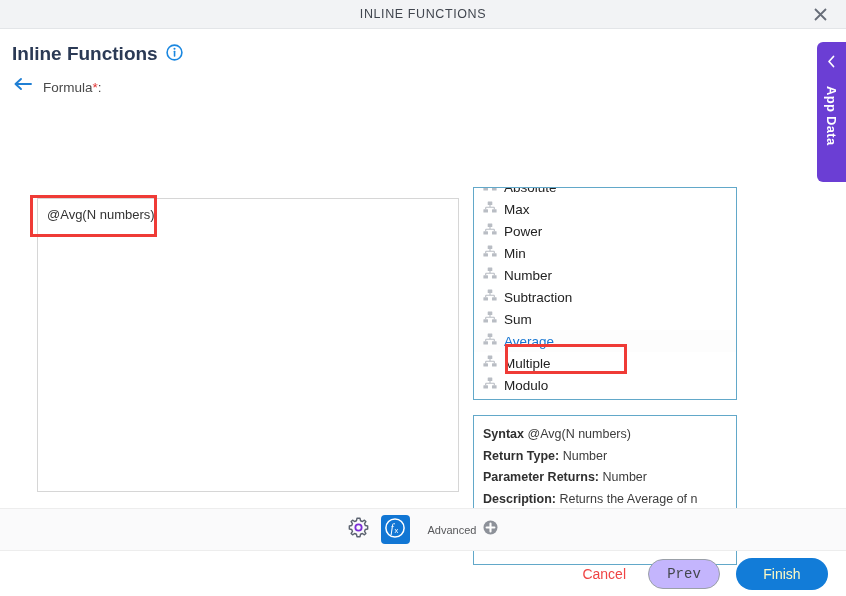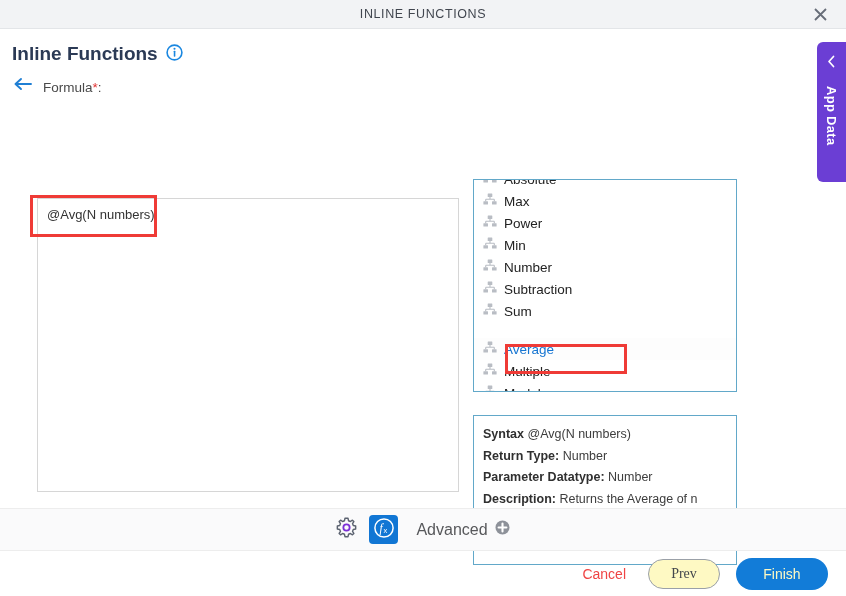--- a/index.html
+++ b/index.html
@@ -127,21 +127,21 @@
     border-radius: 16px;
     font-size: 14.5px;
     font-family: "Liberation Sans", sans-serif;
     cursor: pointer;
   }
 
   
   .func-list {
     position: absolute;
     left: 473px;
-    top: 84px;
+    top: 92px;
     width: 264px;
     height: 213px;
     border: 1px solid #62a8c9;
     background: #fff;
     overflow: hidden;
     box-sizing: border-box;
   }
   .func-list-inner {
     margin-top: -12px;
   }
@@ -152,21 +152,20 @@
     height: 22px;
     padding: 0 0 0 9px;
     font-size: 13.5px;
     color: #222;
     cursor: pointer;
     white-space: nowrap;
   }
   .func-item.selected {
     color: #1675d1;
     background: #fdfdfd;
-    margin-top: 16px;
   }
   .func-icon { display: block; flex: 0 0 auto; }
 
   
   .syntax-panel {
     position: absolute;
     left: 473px;
     top: 320px;
     width: 264px;
     height: 150px;
@@ -234,21 +233,21 @@
     align-items: center;
     justify-content: center;
     cursor: pointer;
   }
   .adv-group {
     display: flex;
     align-items: center;
     gap: 7px;
     margin-left: 6px;
   }
-  .adv-label { font-size: 16px; color: #57585b; }
+  .adv-label { font-size: 11px; color: #57585b; }
   .plus-icon { cursor: pointer; display: block; }
 
   
   .footer {
     position: absolute;
     left: 0;
     bottom: 0;
     width: 846px;
     height: 45px;
     display: flex;
@@ -264,26 +263,26 @@
     font-size: 14px;
     color: #ef4444;
     cursor: pointer;
     font-family: "Liberation Sans", sans-serif;
     padding: 4px 6px;
   }
   .prev-btn {
     width: 72px;
     height: 30px;
     border: 1px solid #9aa0a8;
-    background: #fef9c3;
+    background: #c4b5fd;
     border-radius: 15px;
     font-size: 14px;
     color: #43474d;
     cursor: pointer;
-    font-family: Liberation Serif, serif;
+    font-family: Liberation Mono, monospace;
   }
   .finish-btn {
     width: 92px;
     height: 32px;
     background: #127cd8;
     border: none;
     border-radius: 16px;
     font-size: 14px;
     color: #fef9c3;
     cursor: pointer;
@@ -432,21 +431,21 @@
   <div class="syntax-panel">
     <div>
       <span class="syntax-key">Syntax</span>
       <span class="syntax-val">@Avg(N numbers)</span>
     </div>
     <div>
       <span class="syntax-key">Return Type:</span>
       <span class="syntax-val">Number</span>
     </div>
     <div>
-      <span class="syntax-key">Parameter Datatype:</span>
+      <span class="syntax-key">Parameter Returns:</span>
       <span class="syntax-val">Number</span>
     </div>
     <div>
       <span class="syntax-key">Description:</span>
       <span class="syntax-val">Returns the Average of n numbers</span>
     </div>
   </div>
 </div>
 
 <div class="app-data-tab">

